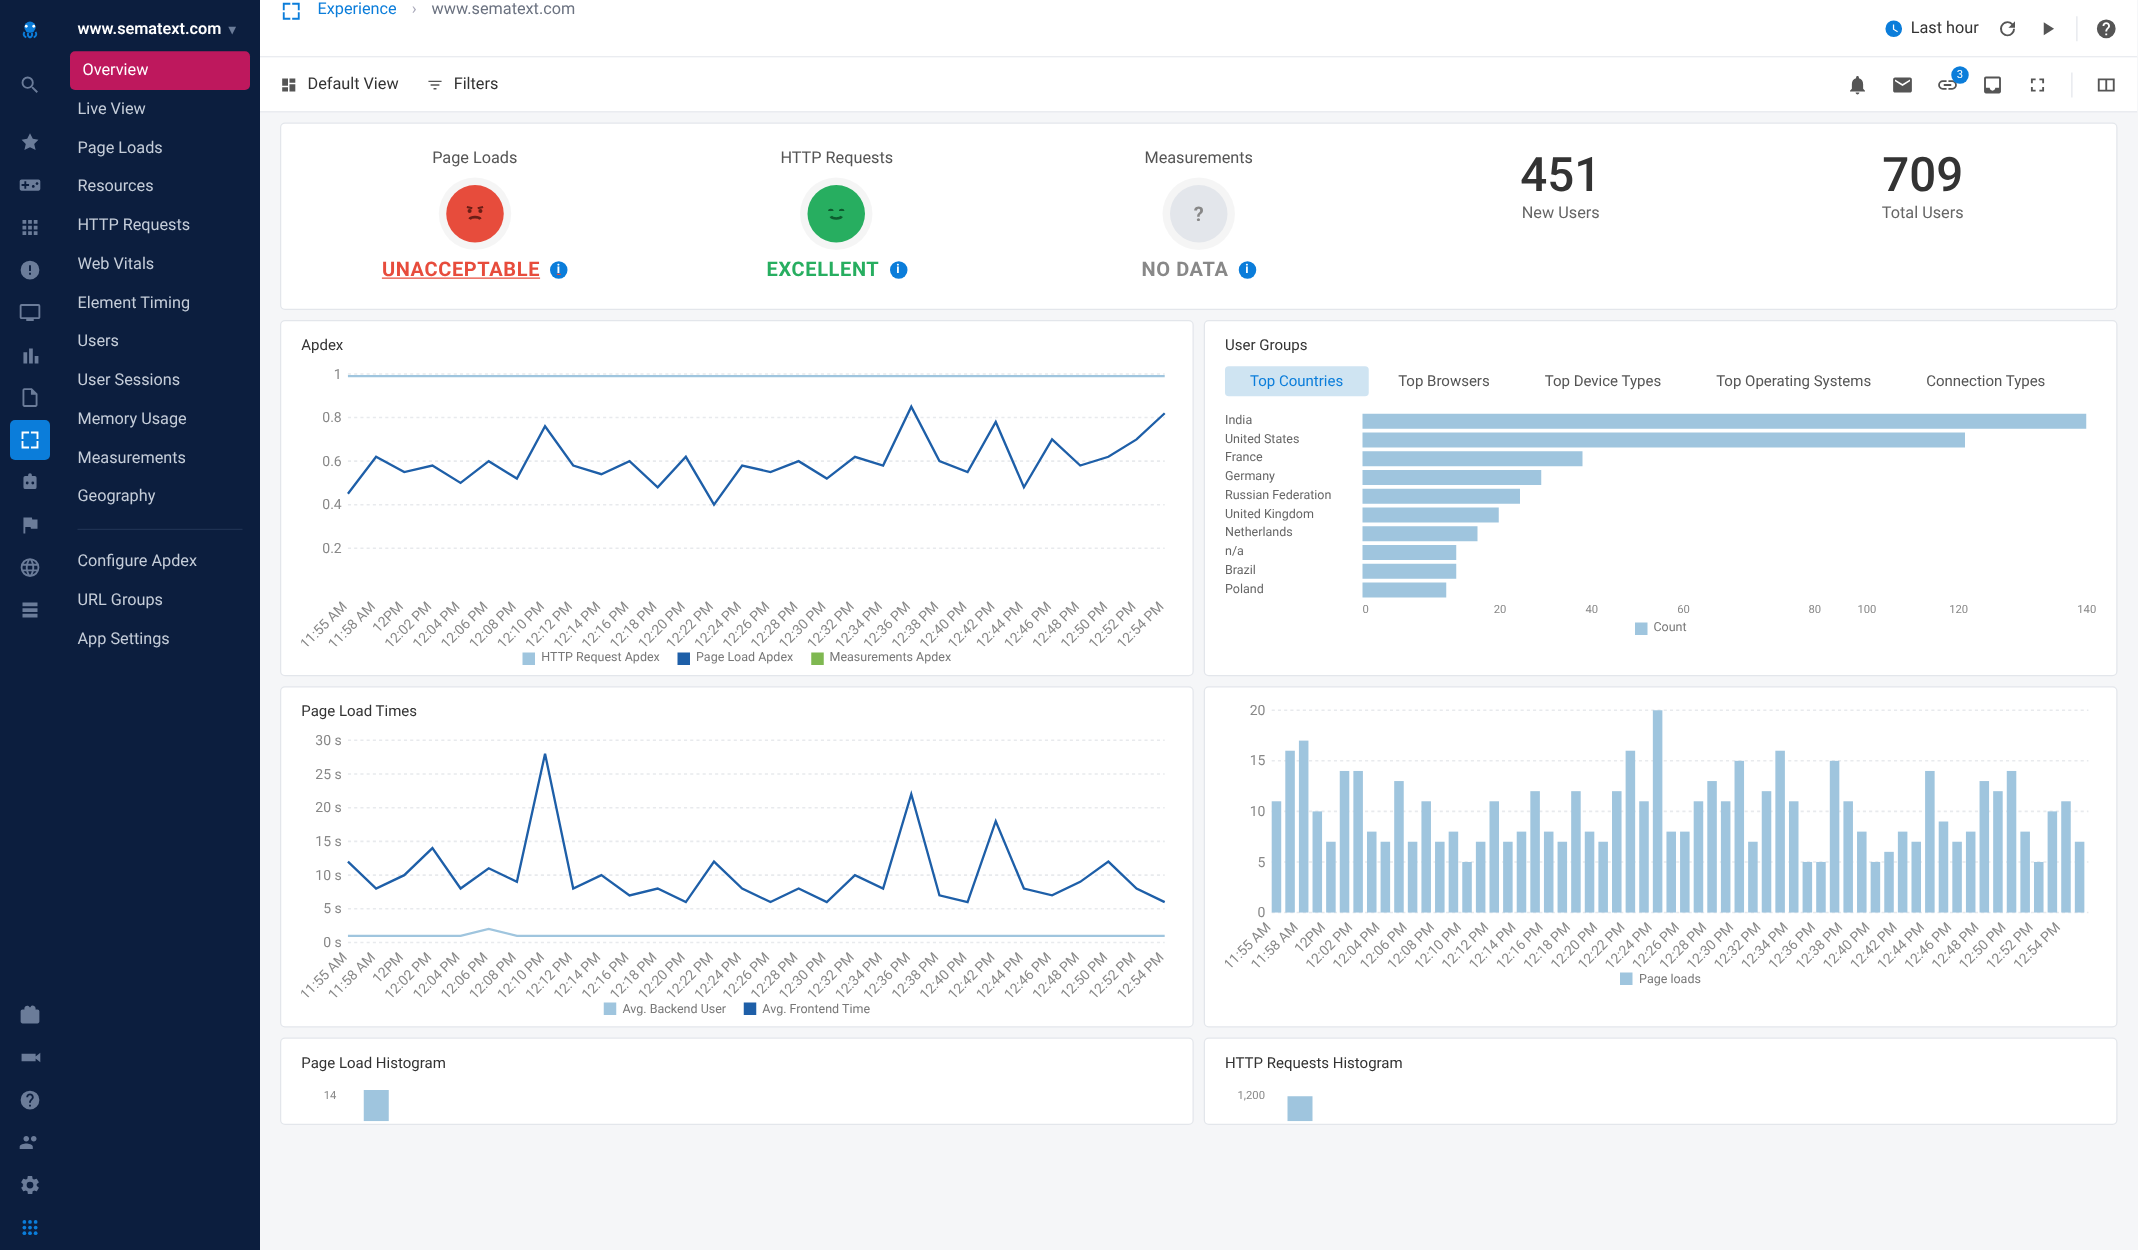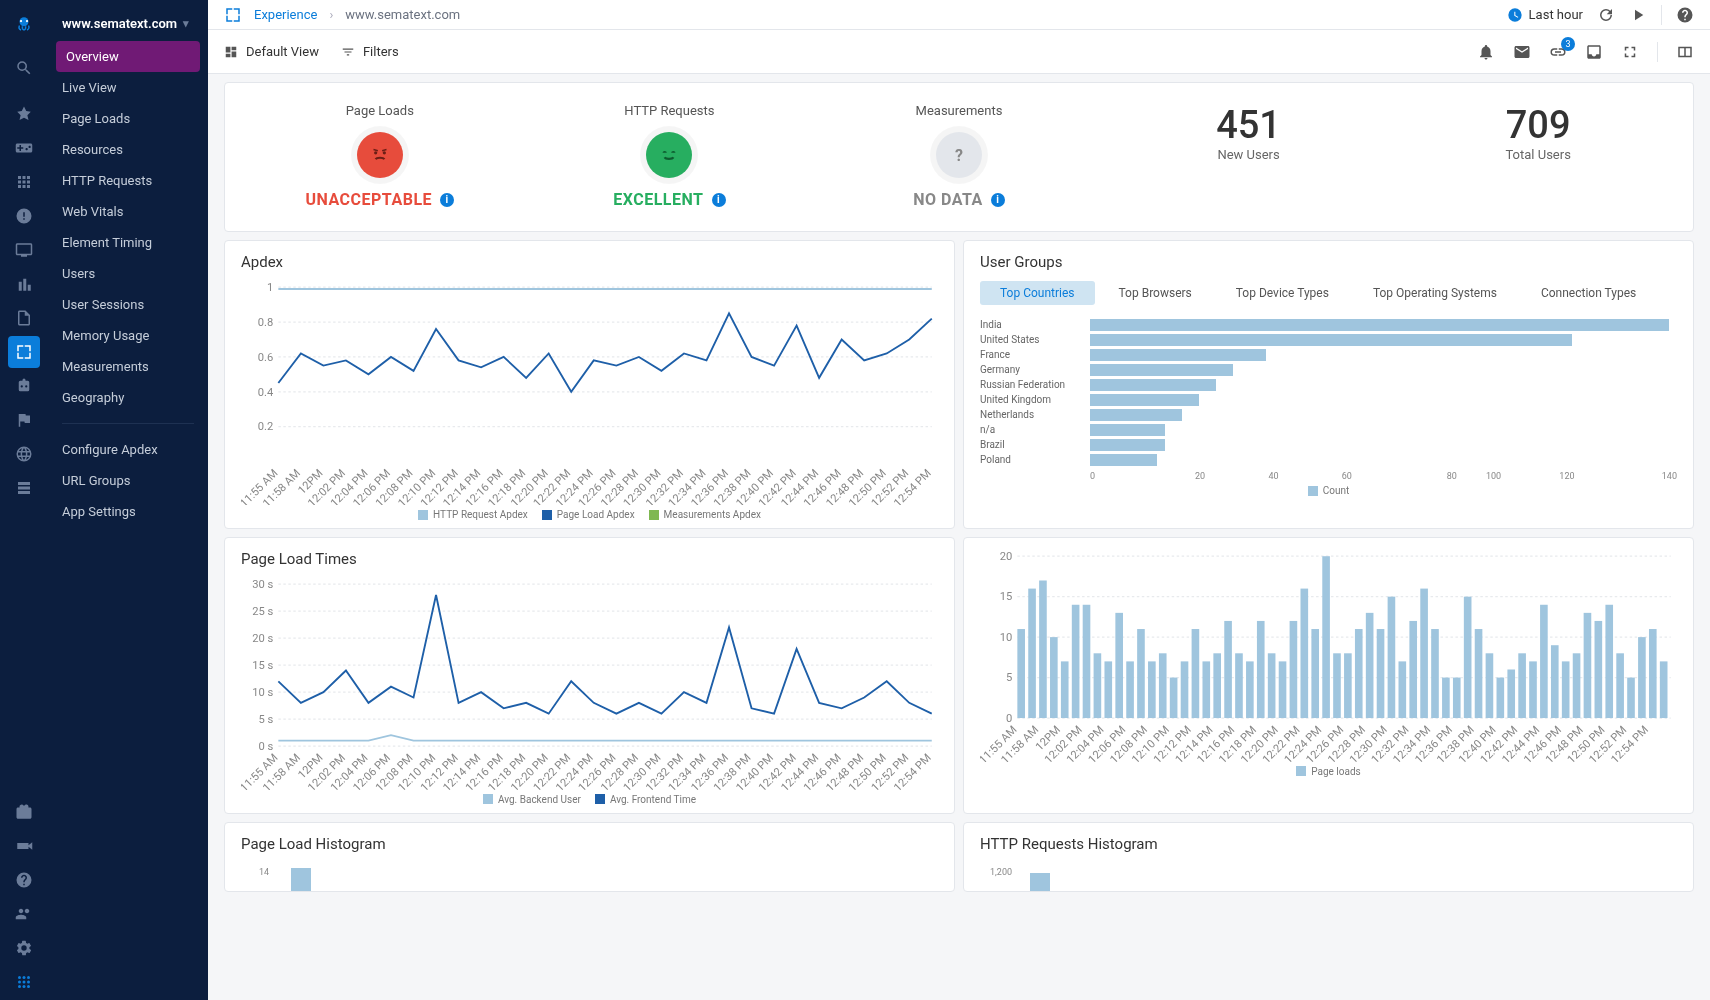--- a/index.html
+++ b/index.html
@@ -11,26 +11,26 @@
 .icon-rail .rail-icon { width: 32px; height: 32px; display: flex; align-items: center; justify-content: center; color: #6b7c99; cursor: pointer; margin-bottom: 2px; border-radius: 4px; }
 .icon-rail .rail-icon.active { background: #0b7dda; color: #fff; }
 .icon-rail .rail-spacer { flex: 1; }
 .icon-rail svg { width: 18px; height: 18px; fill: currentColor; }
 
 
 .sidebar { width: 160px; background: #0c1e3e; color: #fff; padding-top: 6px; }
 .sidebar-header { padding: 10px 14px; font-size: 13px; font-weight: 600; display:flex; align-items:center; gap:6px; }
 .sidebar-header .chev { color:#6b7c99; font-size:11px; }
 .side-item { padding: 8px 14px; font-size: 13px; color: #c5cdd9; cursor: pointer; }
-.side-item.active { background: #701a75; color: #fff; border-radius: 4px; margin: 0 8px; padding: 8px 10px; }
+.side-item.active { background: #be185d; color: #fff; border-radius: 4px; margin: 0 8px; padding: 8px 10px; }
 .side-divider { height:1px; background:#1e3152; margin:10px 14px; }
 
 
 .main { flex: 1; display: flex; flex-direction: column; overflow: hidden; }
-.topbar { background:#fff; border-bottom:1px solid #e3e6eb; display:flex; align-items:center; padding:0 16px; height:30px; gap:12px; }
+.topbar { background:#fff; border-bottom:1px solid #e3e6eb; display:flex; padding:0 16px; height:46px; gap:12px; }
 .topbar .bc-link { color:#0b7dda; font-size:13px; cursor:pointer; }
 .topbar .bc-sep { color:#aab; font-size:13px; }
 .topbar .bc-cur { color:#6b7280; font-size:13px; }
 .topbar .sq-icon { color:#0b7dda; display:flex; }
 .topbar-right { margin-left:auto; display:flex; align-items:center; gap:14px; }
 .topbar-right .tb-icon { color:#555; cursor:pointer; display:flex; align-items:center; }
 .time-range { display:flex; align-items:center; gap:6px; color:#333; font-size:13px; cursor:pointer; }
 .vr { width:1px; height:20px; background:#e3e6eb; }
 
 .subbar { background:#fff; border-bottom:1px solid #e3e6eb; display:flex; align-items:center; padding:0 16px; height:44px; gap:22px; }
@@ -44,32 +44,32 @@
 
 .metrics-row { background:#fff; margin:8px; border:1px solid #e3e6eb; border-radius:4px; display:flex; padding:20px 10px 22px; }
 .metric { flex:1; text-align:center; }
 .metric-title { font-size:13px; color:#555; margin-bottom:14px; }
 .face { width:46px; height:46px; border-radius:50%; margin:0 auto 12px; display:flex; align-items:center; justify-content:center; box-shadow:0 0 0 6px rgba(0,0,0,0.04); }
 .face.red { background:#e74c3c; }
 .face.green { background:#27ae60; }
 .face.grey { background:#e3e6eb; color:#888; font-weight:700; }
 .face svg { width:26px; height:26px; }
 .metric-status { font-size:16px; font-weight:700; letter-spacing:0.5px; display:flex; align-items:center; justify-content:center; gap:8px; }
-.metric-status.red { color:#e74c3c; }
+.metric-status.red { color:#e74c3c;text-decoration:underline; }
 .metric-status.green { color:#27ae60; }
 .metric-status.grey { color:#888; }
 .info-dot { width:14px; height:14px; border-radius:50%; background:#0b7dda; color:#fff; font-size:10px; display:inline-flex; align-items:center; justify-content:center; }
 .big-num { font-size:38px; font-weight:500; color:#333; }
 .big-num-label { font-size:13px; color:#666; }
 
 
 .panel-row { display:flex; gap:8px; margin:0 8px 8px; }
 .panel { background:#fff; border:1px solid #e3e6eb; border-radius:4px; padding:12px 16px 8px; }
 .panel.half { flex:1; }
-.panel-title { font-size:15px; color:#333; margin-bottom:10px; }
+.panel-title { font-size:12px; color:#333; margin-bottom:10px; }
 
 
 .tabs { display:flex; gap:4px; margin-bottom:12px; }
 .tab { padding:5px 20px; font-size:12px; color:#555; cursor:pointer; border-radius:3px; }
 .tab.active { background:#cfe4f2; color:#0b7dda; }
 
 
 .chart-wrap { position:relative; }
 .chart-svg { width:100%; display:block; }
 .axis-text { font-size:9px; fill:#888; }

